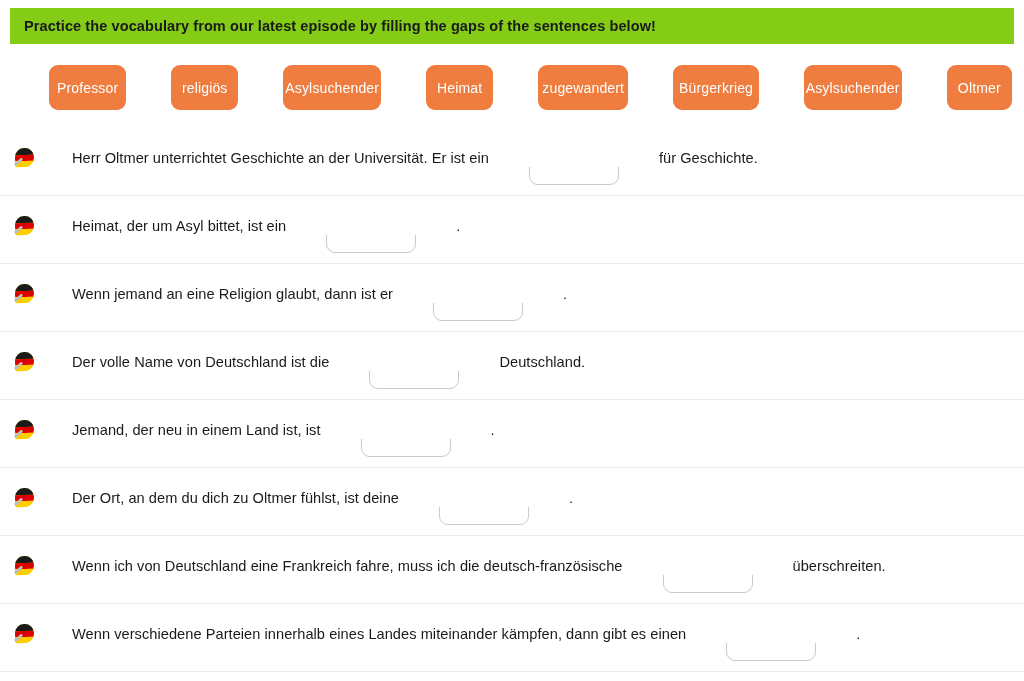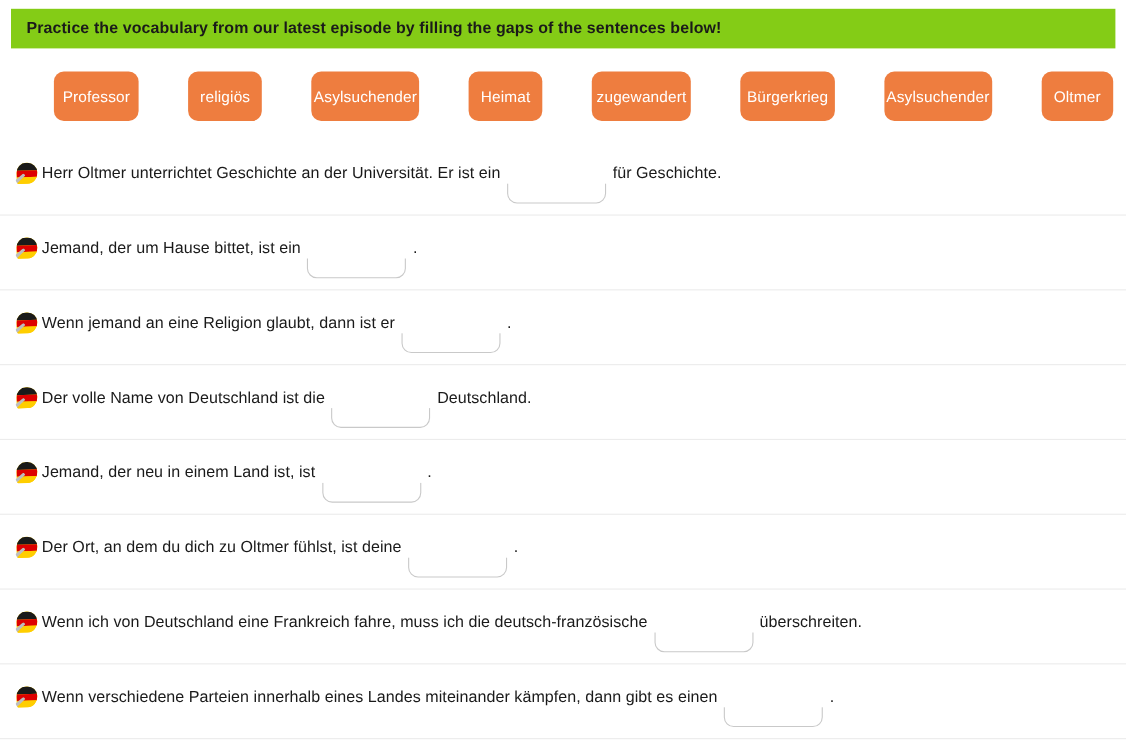--- a/index.html
+++ b/index.html
@@ -90,20 +90,21 @@
     border-bottom: 1px solid #ececec;
     padding-left: 14px;
     padding-top: 13px;
     white-space: nowrap;
   }
   .sentence-line {
     display: flex;
     align-items: center;
     white-space: nowrap;
     line-height: 1;
+    gap: 34px;
   }
 
   
   .flag-icon {
     display: inline-block;
     position: relative;
     width: 21px;
     height: 21px;
     flex: 0 0 auto;
     margin-right: 3px;
@@ -221,21 +222,21 @@
       <div class="sentence-row">
         <div class="sentence-line">
           <span class="flag-icon">
             <span class="flag-disc">
               <span class="band-black"></span>
               <span class="band-red"></span>
               <span class="band-gold"></span>
             </span>
             <span class="flag-pole"></span>
           </span>
-          <span class="sentence-text">Jemand, der um Hause bittet, ist ein</span>
+          <span class="sentence-text">Heimat, der um Asyl bittet, ist ein</span>
           <span class="drop-zone" style="width: 90px;"><span class="dz-box"></span><span class="dz-mask"></span><span></span></span>
           <span class="sentence-text">.</span>
         </div>
       </div>
       <div class="sentence-row">
         <div class="sentence-line">
           <span class="flag-icon">
             <span class="flag-disc">
               <span class="band-black"></span>
               <span class="band-red"></span>

